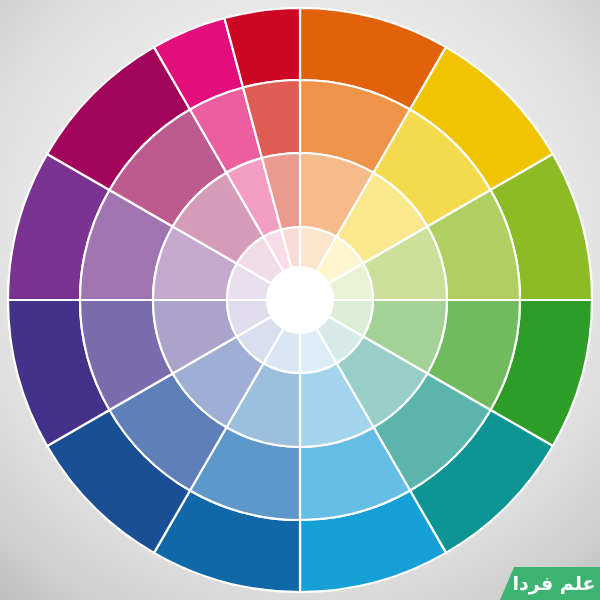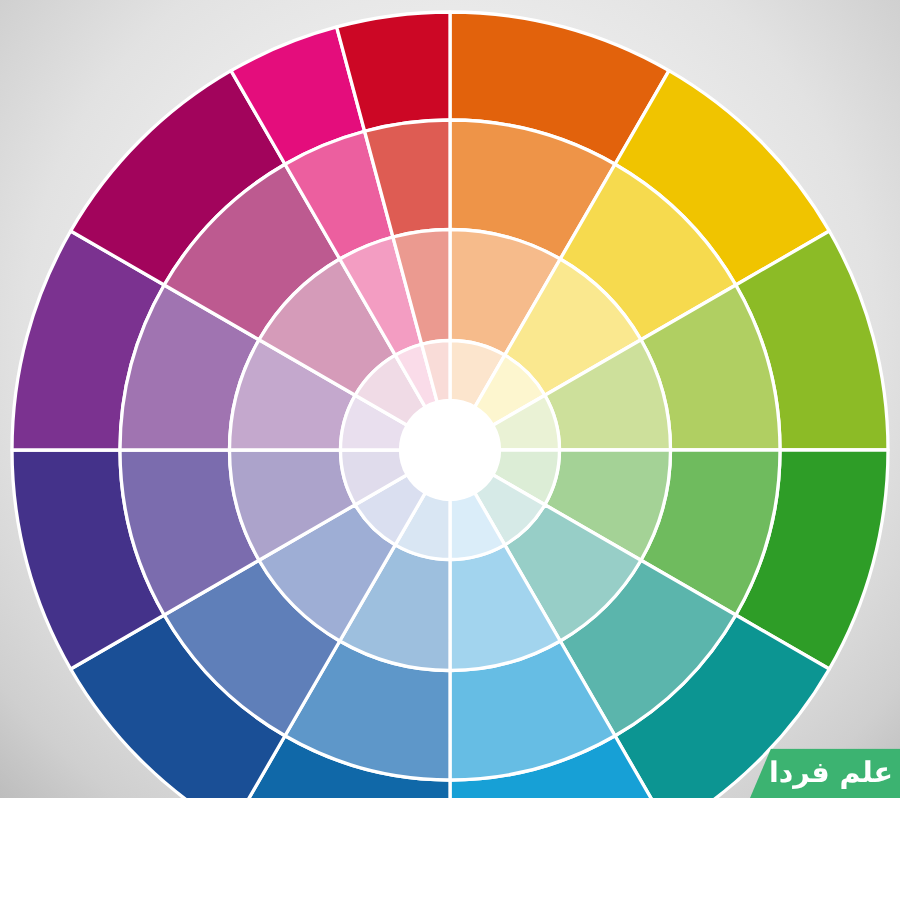--- a/index.html
+++ b/index.html
@@ -6,21 +6,21 @@
     margin: 0;
     padding: 0;
     background: #ffffff;
   }
   body {
     font-family: "DejaVu Sans", sans-serif;
   }
   #stage {
     position: relative;
     width: 600px;
-    height: 532px;
+    height: 600px;
     overflow: hidden;
     background: radial-gradient(circle at 50% 42%, #f2f2f2 0%, #ededed 42%, #e2e2e2 66%, #cfcfcf 88%, #bdbdbd 100%);
     text-decoration: underline;
   }
   #wheel-svg {
     position: absolute;
     left: 0;
     top: 0;
     width: 600px;
     height: 600px;

